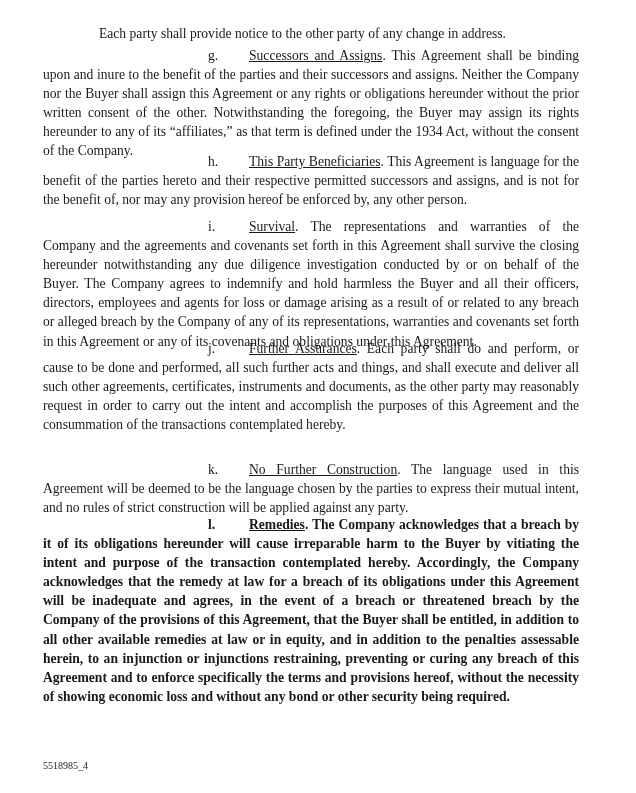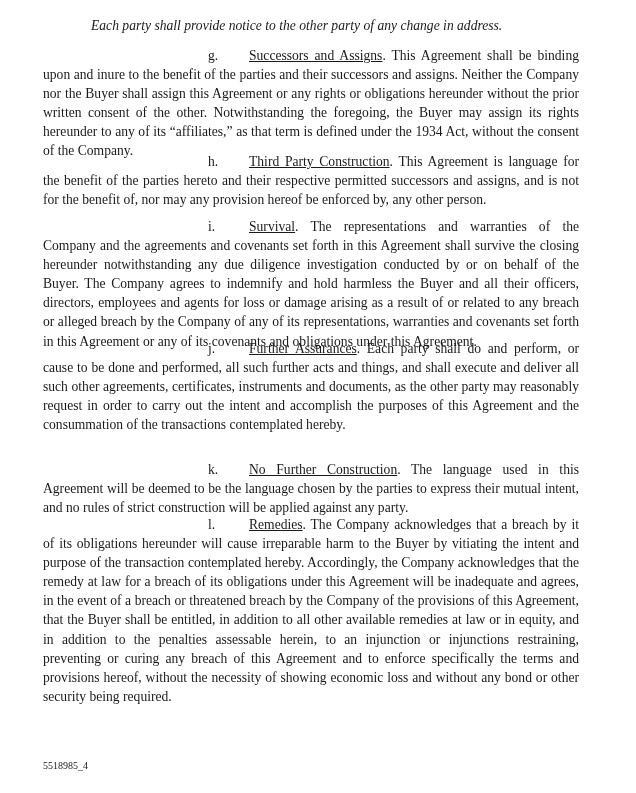--- a/index.html
+++ b/index.html
@@ -4,21 +4,21 @@
 <style>
   html, body { margin: 0; padding: 0; background: #ffffff; }
   body { width: 636px; height: 793px; position: relative; overflow: hidden; }
   .page {
     position: absolute; left: 0; top: 0; width: 636px; height: 793px;
     background: #ffffff; color: #1a1a1a;
     font-family: "Liberation Serif", "DejaVu Serif", serif;
     font-size: 13.6px; line-height: 19.1px;
   }
   .body { position: absolute; left: 43px; width: 536px; }
-  .para { margin: 8px; text-align: justify; text-align-last: left; font-style: italic; }
+  .para { margin: 16px; text-align: justify; text-align-last: left; }
   .section { position: absolute; left: 43px; width: 536px; }
   .section p { margin: 0; text-align: justify; }
   .lead { display: inline-block; width: 165px; }
   .letter { display: inline-block; width: 41px; }
   .heading { text-decoration: underline; }
   .footer-id { position: absolute; left: 43px; top: 756px; font-size: 10px; color: #222; font-family: "Liberation Serif", serif; }
   .page-num { position: absolute; left: 0; width: 636px; top: 742px; text-align: center; font-size: 13px; font-family: "Liberation Serif", serif; }
 </style>
 </head>
 <body>
@@ -27,33 +27,33 @@
 
   <div class="body" style="top:8px;">
     <p class="para" style="text-indent:40px;">Each party shall provide notice to the other party of any change in address.</p>
   </div>
 
   <div class="section" style="top:46px;">
     <p><span class="lead"></span><span class="letter">g.</span><span class="heading">Successors and Assigns</span><span>. This Agreement shall be binding upon and inure to the benefit of the parties and their successors and assigns. Neither the Company nor the Buyer shall assign this Agreement or any rights or obligations hereunder without the prior written consent of the other. Notwithstanding the foregoing, the Buyer may assign its rights hereunder to any of its “affiliates,” as that term is defined under the 1934 Act, without the consent of the Company.</span></p>
   </div>
 
   <div class="section" style="top:152px;">
-    <p><span class="lead"></span><span class="letter">h.</span><span class="heading">Third Party Construction</span><span>. This Agreement is language for the benefit of the parties hereto and their respective permitted successors and assigns, and is not for the benefit of, nor may any provision hereof be enforced by, any other person.</span></p>
+    <p><span class="lead"></span><span class="letter">h.</span><span class="heading">This Party Beneficiaries</span><span>. This Agreement is language for the benefit of the parties hereto and their respective permitted successors and assigns, and is not for the benefit of, nor may any provision hereof be enforced by, any other person.</span></p>
   </div>
 
   <div class="section" style="top:217px;">
     <p><span class="lead"></span><span class="letter">i.</span><span class="heading">Survival</span><span>. The representations and warranties of the Company and the agreements and covenants set forth in this Agreement shall survive the closing hereunder notwithstanding any due diligence investigation conducted by or on behalf of the Buyer. The Company agrees to indemnify and hold harmless the Buyer and all their officers, directors, employees and agents for loss or damage arising as a result of or related to any breach or alleged breach by the Company of any of its representations, warranties and covenants set forth in this Agreement or any of its covenants and obligations under this Agreement.</span></p>
   </div>
 
   <div class="section" style="top:339px;">
     <p><span class="lead"></span><span class="letter">j.</span><span class="heading">Further Assurances</span><span>. Each party shall do and perform, or cause to be done and performed, all such further acts and things, and shall execute and deliver all such other agreements, certificates, instruments and documents, as the other party may reasonably request in order to carry out the intent and accomplish the purposes of this Agreement and the consummation of the transactions contemplated hereby.</span></p>
   </div>
 
   <div class="section" style="top:460px;">
     <p><span class="lead"></span><span class="letter">k.</span><span class="heading">No Further Construction</span><span>. The language used in this Agreement will be deemed to be the language chosen by the parties to express their mutual intent, and no rules of strict construction will be applied against any party.</span></p>
   </div>
 
-  <div class="section" style="top:515px;">
+  <div class="section" style="top:515px;font-weight:bold;">
     <p><span class="lead"></span><span class="letter">l.</span><span class="heading">Remedies</span><span>. The Company acknowledges that a breach by it of its obligations hereunder will cause irreparable harm to the Buyer by vitiating the intent and purpose of the transaction contemplated hereby. Accordingly, the Company acknowledges that the remedy at law for a breach of its obligations under this Agreement will be inadequate and agrees, in the event of a breach or threatened breach by the Company of the provisions of this Agreement, that the Buyer shall be entitled, in addition to all other available remedies at law or in equity, and in addition to the penalties assessable herein, to an injunction or injunctions restraining, preventing or curing any breach of this Agreement and to enforce specifically the terms and provisions hereof, without the necessity of showing economic loss and without any bond or other security being required.</span></p>
   </div>
 
   <div class="footer-id">5518985_4</div>
 </div>
 
 </body></html>

